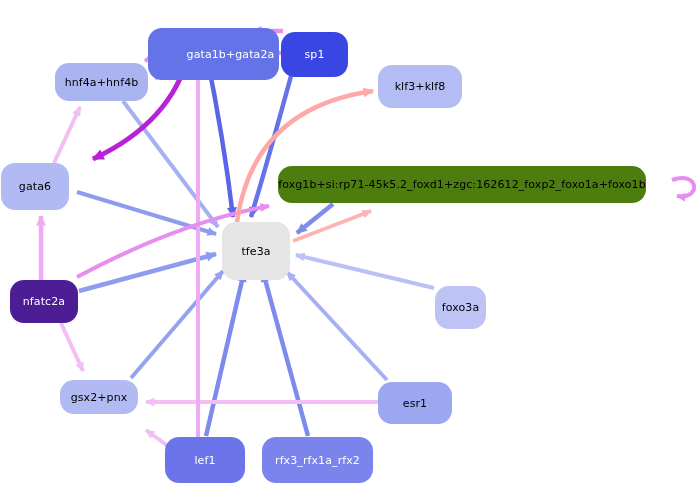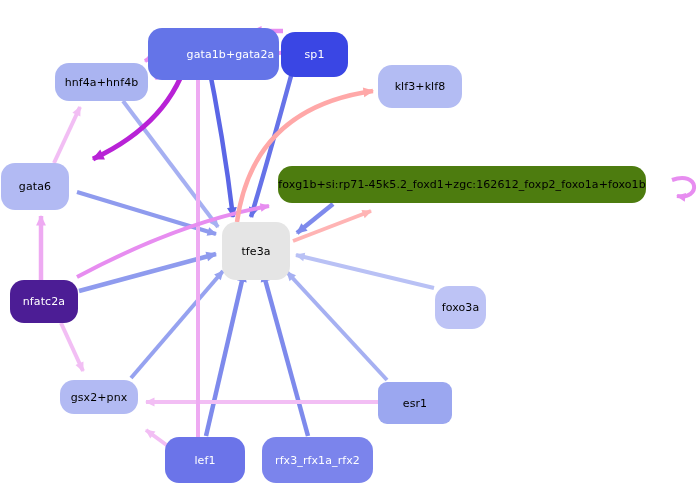--- a/index.html
+++ b/index.html
@@ -106,17 +106,17 @@
       <div class="node" style="left: 148px; top: 28px; width: 97px; height: 52px; background: rgb(100, 116, 232); color: rgb(255, 255, 255); padding-left: 34px;">gata1b+gata2a</div>
       <div class="node" style="left: 281px; top: 8px; width: 67px; height: 45px; background: rgb(58, 70, 228); color: rgb(255, 255, 255); margin-top: 24px;">sp1</div>
       <div class="node" style="left: 55px; top: 63px; width: 93px; height: 38px; background: rgb(170, 180, 241); color: rgb(0, 0, 0);">hnf4a+hnf4b</div>
       <div class="node" style="left: 378px; top: 65px; width: 84px; height: 43px; background: rgb(179, 188, 243); color: rgb(0, 0, 0);">klf3+klf8</div>
       <div class="node" style="left: 1px; top: 163px; width: 68px; height: 47px; background: rgb(178, 186, 243); color: rgb(0, 0, 0);">gata6</div>
       <div class="node" style="left: 278px; top: 166px; width: 368px; height: 37px; background: #4d7c0f; color: rgb(0, 0, 0);">foxg1b+si:rp71-45k5.2_foxd1+zgc:162612_foxp2_foxo1a+foxo1b</div>
       <div class="node" style="left: 222px; top: 222px; width: 68px; height: 58px; background: #e5e5e5; color: rgb(0, 0, 0);">tfe3a</div>
       <div class="node" style="left: 10px; top: 280px; width: 68px; height: 43px; background: #4c1d95; color: rgb(255, 255, 255);">nfatc2a</div>
       <div class="node" style="left: 435px; top: 280px; width: 51px; height: 43px; background: rgb(189, 195, 245); color: rgb(0, 0, 0); margin-top: 6px;">foxo3a</div>
       <div class="node" style="left: 60px; top: 380px; width: 78px; height: 34px; background: rgb(178, 186, 243); color: rgb(0, 0, 0);">gsx2+pnx</div>
-      <div class="node" style="left: 378px; top: 382px; width: 74px; height: 42px; background: rgb(155, 167, 240); color: rgb(0, 0, 0); border-radius: 9px;">esr1</div>
+      <div class="node" style="left: 378px; top: 382px; width: 74px; height: 42px; background: rgb(155, 167, 240); color: rgb(0, 0, 0);">esr1</div>
       <div class="node" style="left: 165px; top: 437px; width: 80px; height: 46px; background: rgb(107, 116, 233); color: rgb(255, 255, 255);">lef1</div>
       <div class="node" style="left: 262px; top: 437px; width: 111px; height: 46px; background: rgb(123, 132, 236); color: rgb(255, 255, 255); text-align: right;">rfx3_rfx1a_rfx2</div>
     </div>
 </div>
 
 </body></html>

